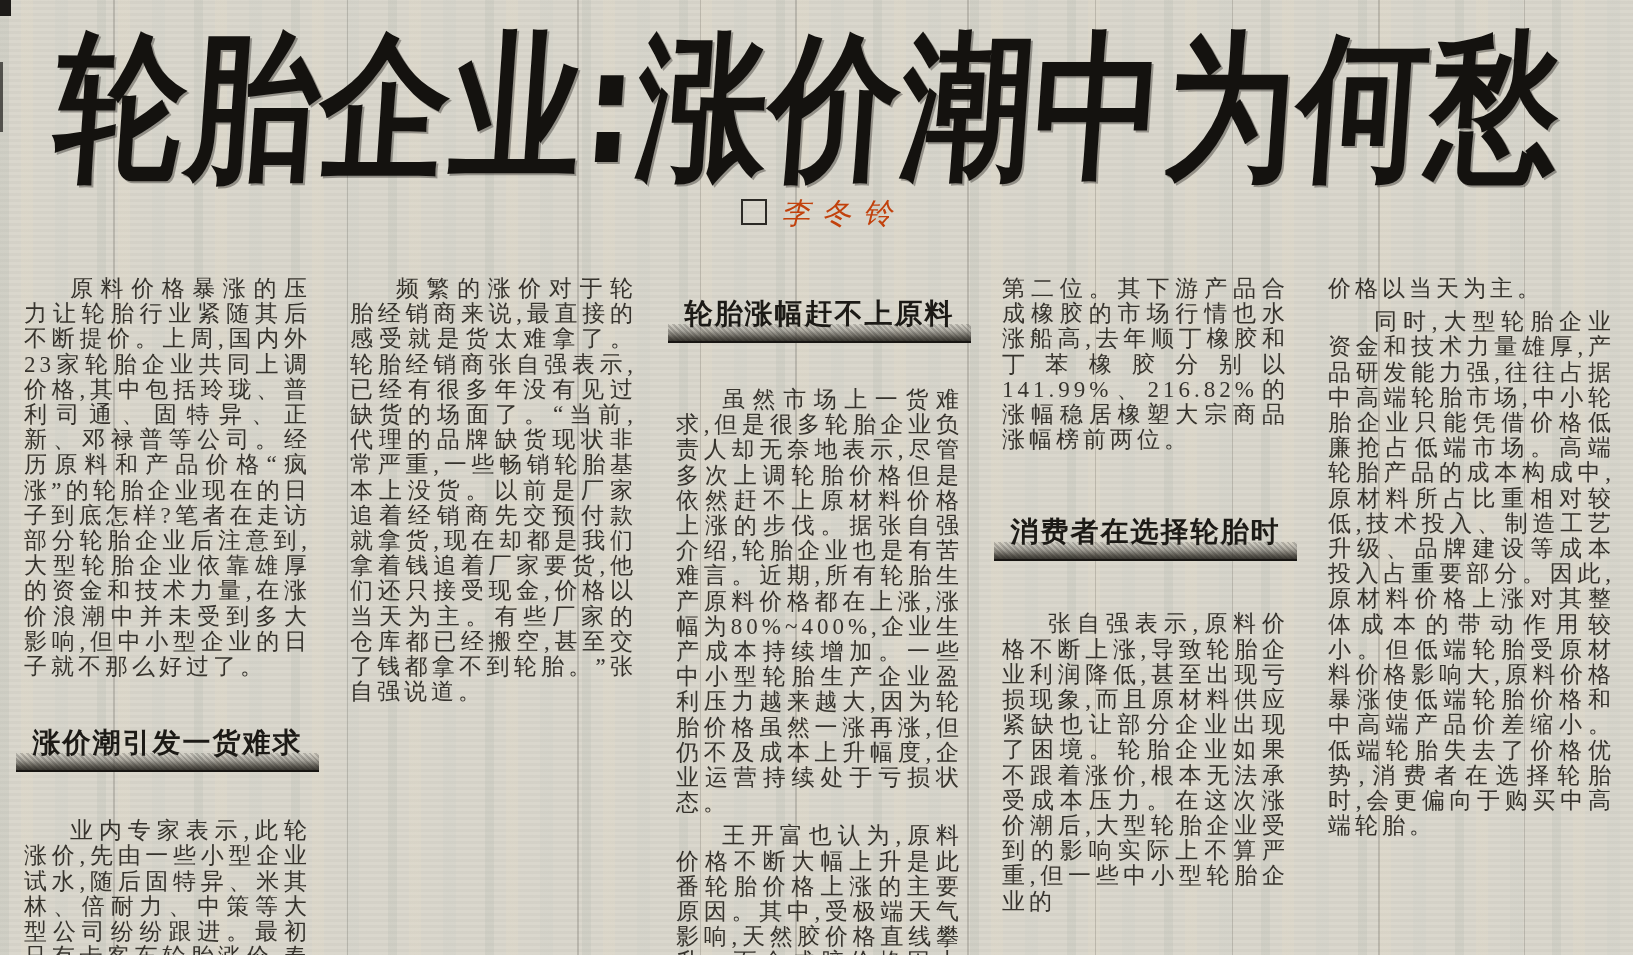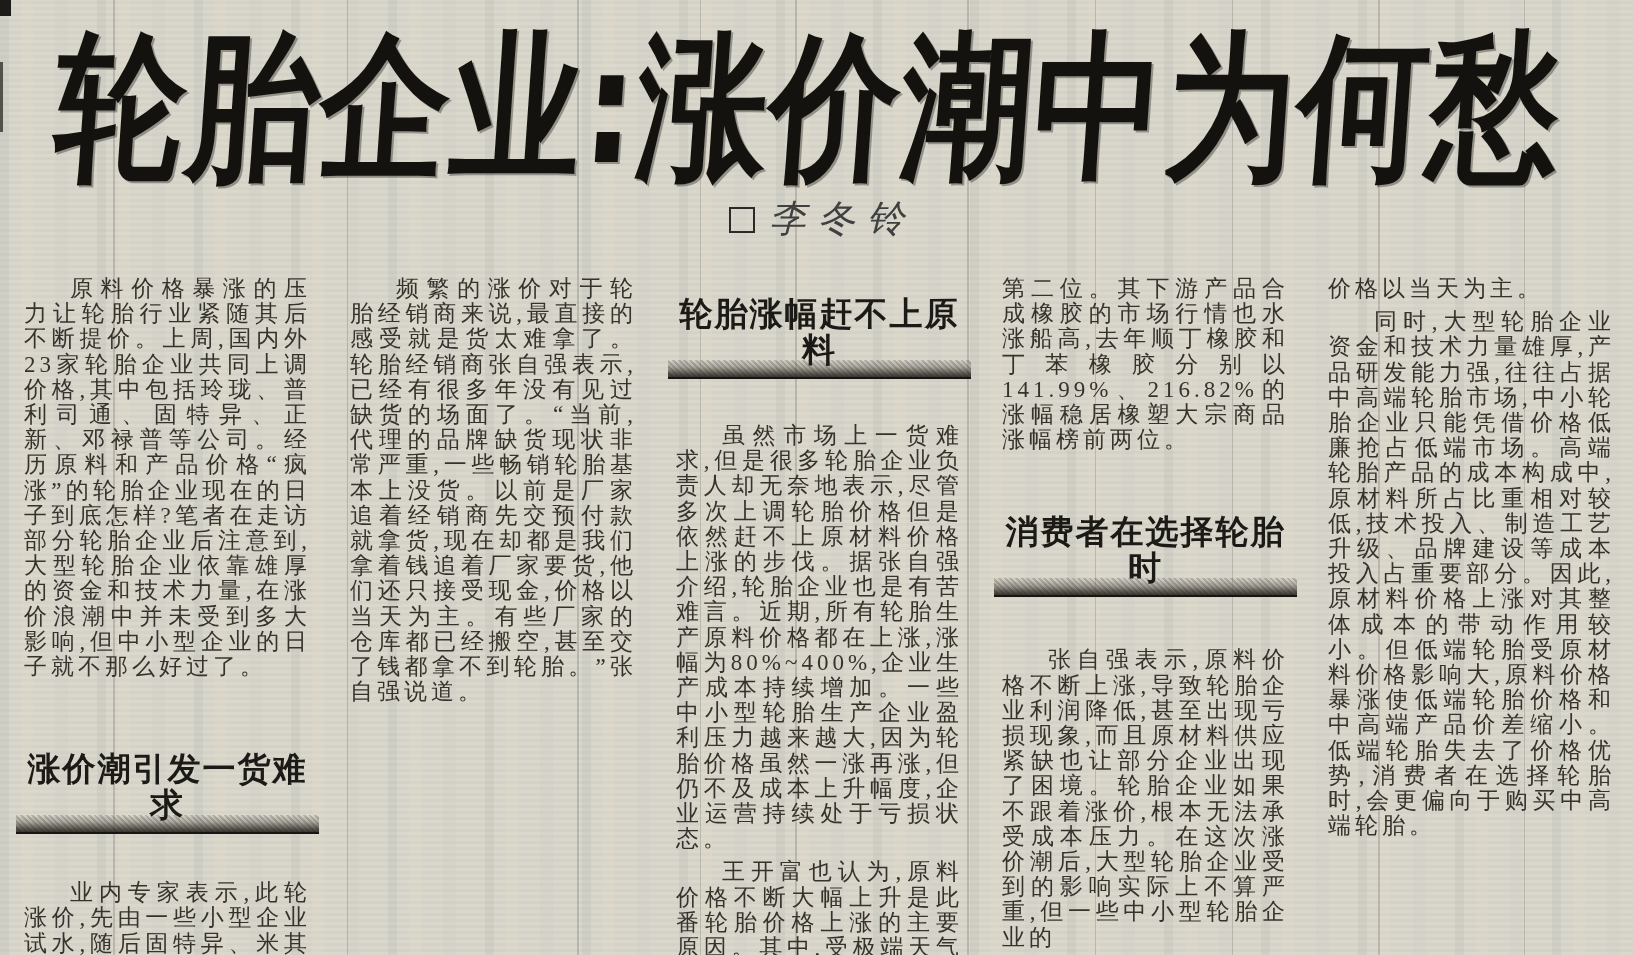--- a/index.html
+++ b/index.html
@@ -34,42 +34,42 @@
     font-family:"DejaVu Sans","Liberation Sans",sans-serif;
     font-weight:900;font-size:130px;letter-spacing:2px;
     color:#14120f;
     transform:skewX(-4deg) scaleY(1.22);
     transform-origin:center top;
     text-shadow:2px 2px 0 rgba(20,18,15,.35);
   }
   
   .byline{
     position:absolute;left:12px;right:0;top:194px;
-    text-align:center;font-size:37px;letter-spacing:12px;
-    color:#404040;font-style:italic;
+    text-align:center;font-size:29px;letter-spacing:12px;
+    color:#c2410c;font-style:italic;
   }
   .byline-box{
     display:inline-block;width:22px;height:22px;
     border:2px solid #2c2a26;vertical-align:-2px;
     margin-right:14px;font-size:0;font-style:normal;
   }
   
   .col{
     position:absolute;top:268px;height:687px;width:303px;
     font-size:23px;line-height:25.2px;letter-spacing:4px;
     text-align:justify;overflow:hidden;
   }
   .col p{margin:8px;font-family:Liberation Serif, serif;}
   .col p.indent{text-indent:2em;}
   
   .sec{position:relative;}
   .sec-title{
     position:relative;z-index:2;text-align:center;
     font-family:"DejaVu Sans","Liberation Sans",sans-serif;
-    font-weight:700;font-size:33px;line-height:36px;
+    font-weight:700;font-size:28px;line-height:36px;
     letter-spacing:2px;color:#1c1a16;text-indent:0;
   }
   .sec-bar{
     position:relative;z-index:1;height:19px;margin-top:-8px;
     background:
       repeating-linear-gradient(45deg, rgba(25,23,20,.18) 0 2px, rgba(0,0,0,0) 2px 4px),
       linear-gradient(180deg, rgba(216,213,203,0) 0%, rgba(130,127,120,.55) 38%, rgba(68,65,58,.85) 72%, #25231f 100%);
     box-shadow:inset 0 -2px 0 rgba(20,18,15,.85);
   }
 </style>
@@ -93,21 +93,21 @@
   <div class="smudge" style="left:0;top:0;width:11px;height:16px"></div>
   <div class="smudge" style="left:0;top:62px;width:3px;height:70px;opacity:.7"></div>
 
   <h1 class="headline">轮胎企业:涨价潮中为何愁</h1>
   <div class="byline">
     <span class="byline-box"></span><span>李冬铃</span>
   </div>
 
   <div class="col" style="left:16px">
     <p class="indent">原料价格暴涨的压力让轮胎行业紧随其后不断提价。上周,国内外23家轮胎企业共同上调价格,其中包括玲珑、普利司通、固特异、正新、邓禄普等公司。经历原料和产品价格“疯涨”的轮胎企业现在的日子到底怎样?笔者在走访部分轮胎企业后注意到,大型轮胎企业依靠雄厚的资金和技术力量,在涨价浪潮中并未受到多大影响,但中小型企业的日子就不那么好过了。</p>
-    <div class="sec" style="margin-top:72px">
+    <div class="sec" style="margin-top:46px">
       <div class="sec-title">涨价潮引发一货难求</div>
       <div class="sec-bar"></div>
     </div>
     <p class="indent" style="margin-top:46px">业内专家表示,此轮涨价,先由一些小型企业试水,随后固特异、米其林、倍耐力、中策等大型公司纷纷跟进。最初只有卡客车轮胎涨价,春节过后,蔓延到了轿车轮胎。据隆众石化轮胎行业分析师王开富介绍,2016年</p>
   </div>
 
   <div class="col" style="left:342px">
     <p class="indent">频繁的涨价对于轮胎经销商来说,最直接的感受就是货太难拿了。轮胎经销商张自强表示,已经有很多年没有见过缺货的场面了。“当前,代理的品牌缺货现状非常严重,一些畅销轮胎基本上没货。以前是厂家追着经销商先交预付款就拿货,现在却都是我们拿着钱追着厂家要货,他们还只接受现金,价格以当天为主。有些厂家的仓库都已经搬空,甚至交了钱都拿不到轮胎。”张自强说道。</p>
   </div>
 

